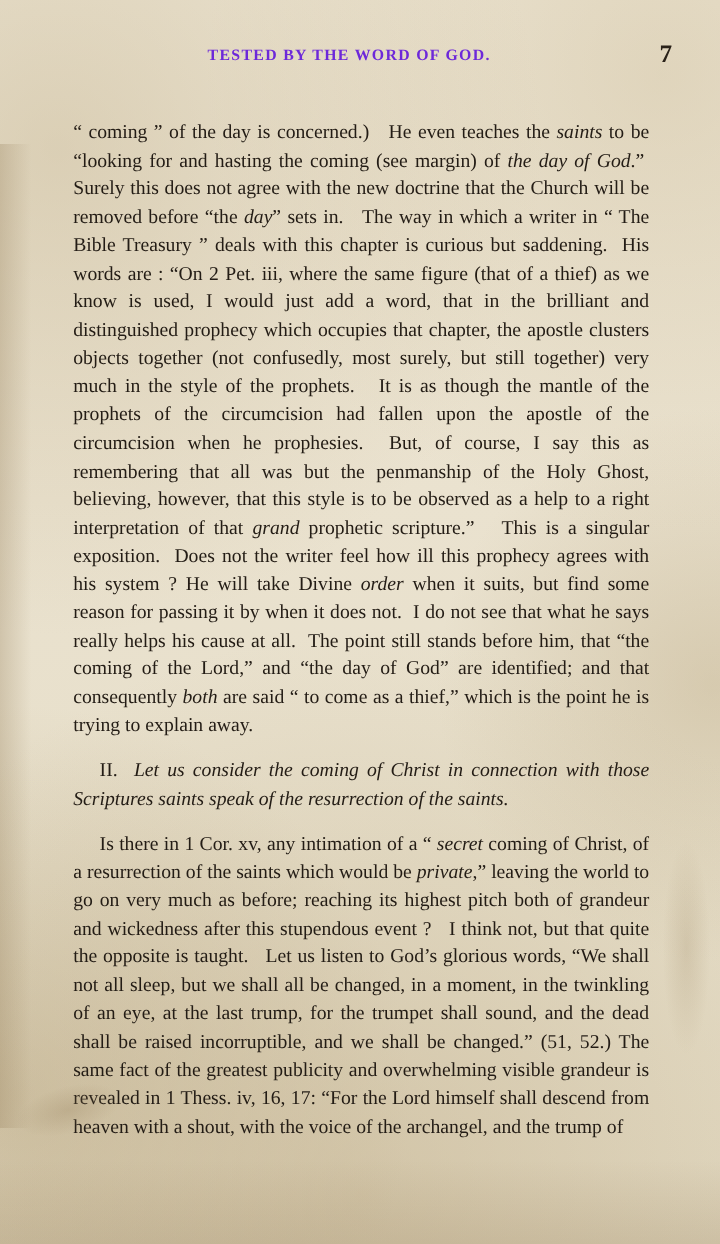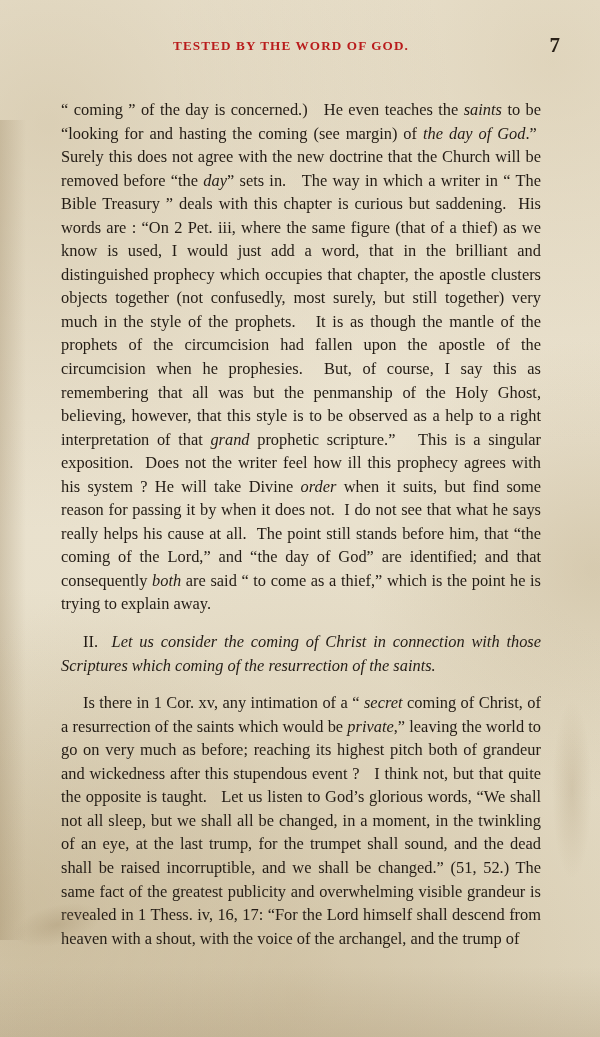--- a/index.html
+++ b/index.html
@@ -41,21 +41,21 @@
     height: 24px;
   }
   .running-head {
     position: absolute;
     left: 0;
     right: 42px;
     text-align: center;
     font-size: 13.2px;
     letter-spacing: 1.1px;
     font-weight: bold;
-    color: #b91c1c;
+    color: #6d28d9;
     white-space: nowrap;
   }
   .page-number {
     position: absolute;
     right: 0;
     top: -5px;
     font-size: 21px;
     font-weight: bold;
     color: #2a2219;
   }
@@ -108,21 +108,21 @@
 
 <div class="page">
 
   <div class="header">
     <div class="running-head">TESTED BY THE WORD OF GOD.</div>
     <div class="page-number">7</div>
   </div>
 
   <div class="body-text">
     <p>“ coming ” of the day is concerned.)&nbsp;&nbsp; He even teaches the <i>saints</i> to be “looking for and hasting the coming (see margin) of <i>the day of God</i>.”&nbsp; Surely this does not agree with the new doctrine that the Church will be removed before “the <i>day</i>” sets in.&nbsp;&nbsp; The way in which a writer in “ The Bible Treasury ” deals with this chapter is curious but saddening.&nbsp; His words are : “On 2 Pet. iii, where the same figure (that of a thief) as we know is used, I would just add a word, that in the brilliant and distinguished prophecy which occupies that chapter, the apostle clusters objects together (not confusedly, most surely, but still together) very much in the style of the prophets.&nbsp;&nbsp; It is as though the mantle of the prophets of the circumcision had fallen upon the apostle of the circumcision when he prophesies.&nbsp; But, of course, I say this as remembering that all was but the penmanship of the Holy Ghost, believing, however, that this style is to be observed as a help to a right interpretation of that <i>grand</i> prophetic scripture.”&nbsp;&nbsp; This is a singular exposition.&nbsp; Does not the writer feel how ill this prophecy agrees with his system ? He will take Divine <i>order</i> when it suits, but find some reason for passing it by when it does not.&nbsp; I do not see that what he says really helps his cause at all.&nbsp; The point still stands before him, that “the coming of the Lord,” and “the day of God” are identified; and that consequently <i>both</i> are said “ to come as a thief,” which is the point he is trying to explain away.</p>
-    <p class="indent">II.&nbsp; <i>Let us consider the coming of Christ in connection with those Scriptures which coming of the resurrection of the saints.</i></p>
+    <p class="indent">II.&nbsp; <i>Let us consider the coming of Christ in connection with those Scriptures saints speak of the resurrection of the saints.</i></p>
     <p class="indent">Is there in 1 Cor. xv, any intimation of a “ <i>secret</i> coming of Christ, of a resurrection of the saints which would be <i>private</i>,” leaving the world to go on very much as before; reaching its highest pitch both of grandeur and wickedness after this stupendous event ?&nbsp;&nbsp; I think not, but that quite the opposite is taught.&nbsp;&nbsp; Let us listen to God’s glorious words, “We shall not all sleep, but we shall all be changed, in a moment, in the twinkling of an eye, at the last trump, for the trumpet shall sound, and the dead shall be raised incorruptible, and we shall be changed.” (51, 52.) The same fact of the greatest publicity and overwhelming visible grandeur is revealed in 1 Thess. iv, 16, 17: “For the Lord himself shall descend from heaven with a shout, with the voice of the archangel, and the trump of</p>
   </div>
 
   <div class="smear left-edge"></div>
   <div class="smear bottom-edge"></div>
   <div class="smear blot-a"></div>
   <div class="smear blot-b"></div>
 
 </div>
 

